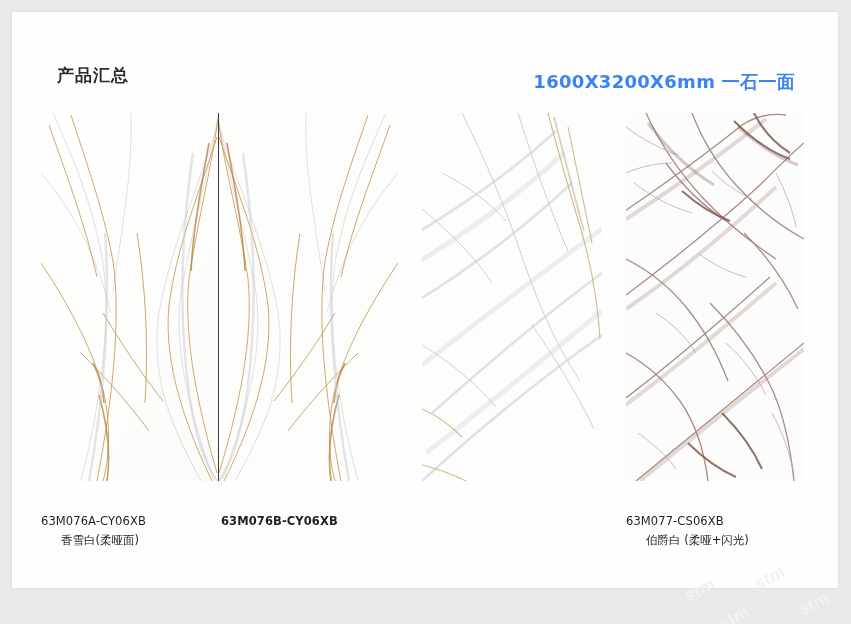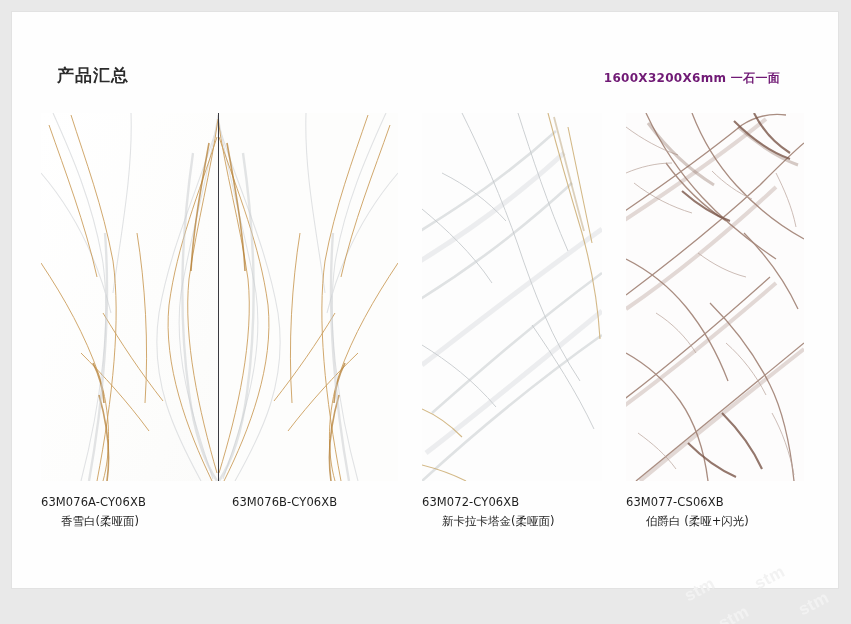--- a/index.html
+++ b/index.html
@@ -27,22 +27,22 @@
   .title-cn{
     font-size:17px;font-weight:bold;color:#2b2b2b;
     letter-spacing:1px;
     font-family:"DejaVu Sans",sans-serif;
   }
   .title-en{
     font-size:15px;color:#3a3a3a;letter-spacing:1.4px;
     font-family:"Liberation Serif","DejaVu Serif",serif;
   }
   .spec{
-    position:absolute;right:58px;top:58px;
-    font-size:12px;font-weight:bold;color:#701a75;
+    position:absolute;right:43px;top:58px;
+    font-size:18px;font-weight:bold;color:#3b82f6;
     letter-spacing:0.3px;white-space:nowrap;
     font-family:"DejaVu Sans",sans-serif;
   }
 
   
   .slab{
     position:absolute;top:101px;height:368px;
     background:#fdfdfc;
     overflow:hidden;
   }
@@ -59,24 +59,24 @@
     z-index:5;
   }
 
   
   .cap{
     position:absolute;
     font-size:11.5px;color:#1f1f1f;
     line-height:19px;white-space:nowrap;
     font-family:"DejaVu Sans",sans-serif;
   }
-  .cap .code{display:block;letter-spacing:0.1px;}
+  .cap .code{display:block;letter-spacing:0.1px;margin-top:19px;}
   .cap .name{display:block;margin-left:20px;}
   #cap-a{left:29px;top:481px;}
-  #cap-b{left:220px;top:481px;}
+  #cap-b{left:209px;top:481px;font-weight:bold;}
   #cap-c{left:410px;top:481px;}
   #cap-d{left:614px;top:481px;}
 
   
   .wm{
     position:absolute;
     color:#f2f2f2;
     font-size:17px;font-weight:bold;
     transform:rotate(-28deg);
     user-select:none;pointer-events:none;
@@ -258,24 +258,20 @@
   </div>
 
   <div class="cap" id="cap-a">
     <span class="code">63M076A-CY06XB</span>
     <span class="name">香雪白(柔哑面)</span>
   </div>
   <div class="cap" id="cap-b">
     <span class="code">63M076B-CY06XB</span>
     <span class="name"></span>
   </div>
-  <div class="cap" id="cap-c">
-    <span class="code">63M072-CY06XB</span>
-    <span class="name">新卡拉卡塔金(柔哑面)</span>
-  </div>
   <div class="cap" id="cap-d">
     <span class="code">63M077-CS06XB</span>
     <span class="name">伯爵白 (柔哑+闪光)</span>
   </div>
 
   <div class="wm wm1">stm</div>
   <div class="wm wm2">stm</div>
   <div class="wm wm3">stm</div>
   <div class="wm wm4">stm</div>
 

